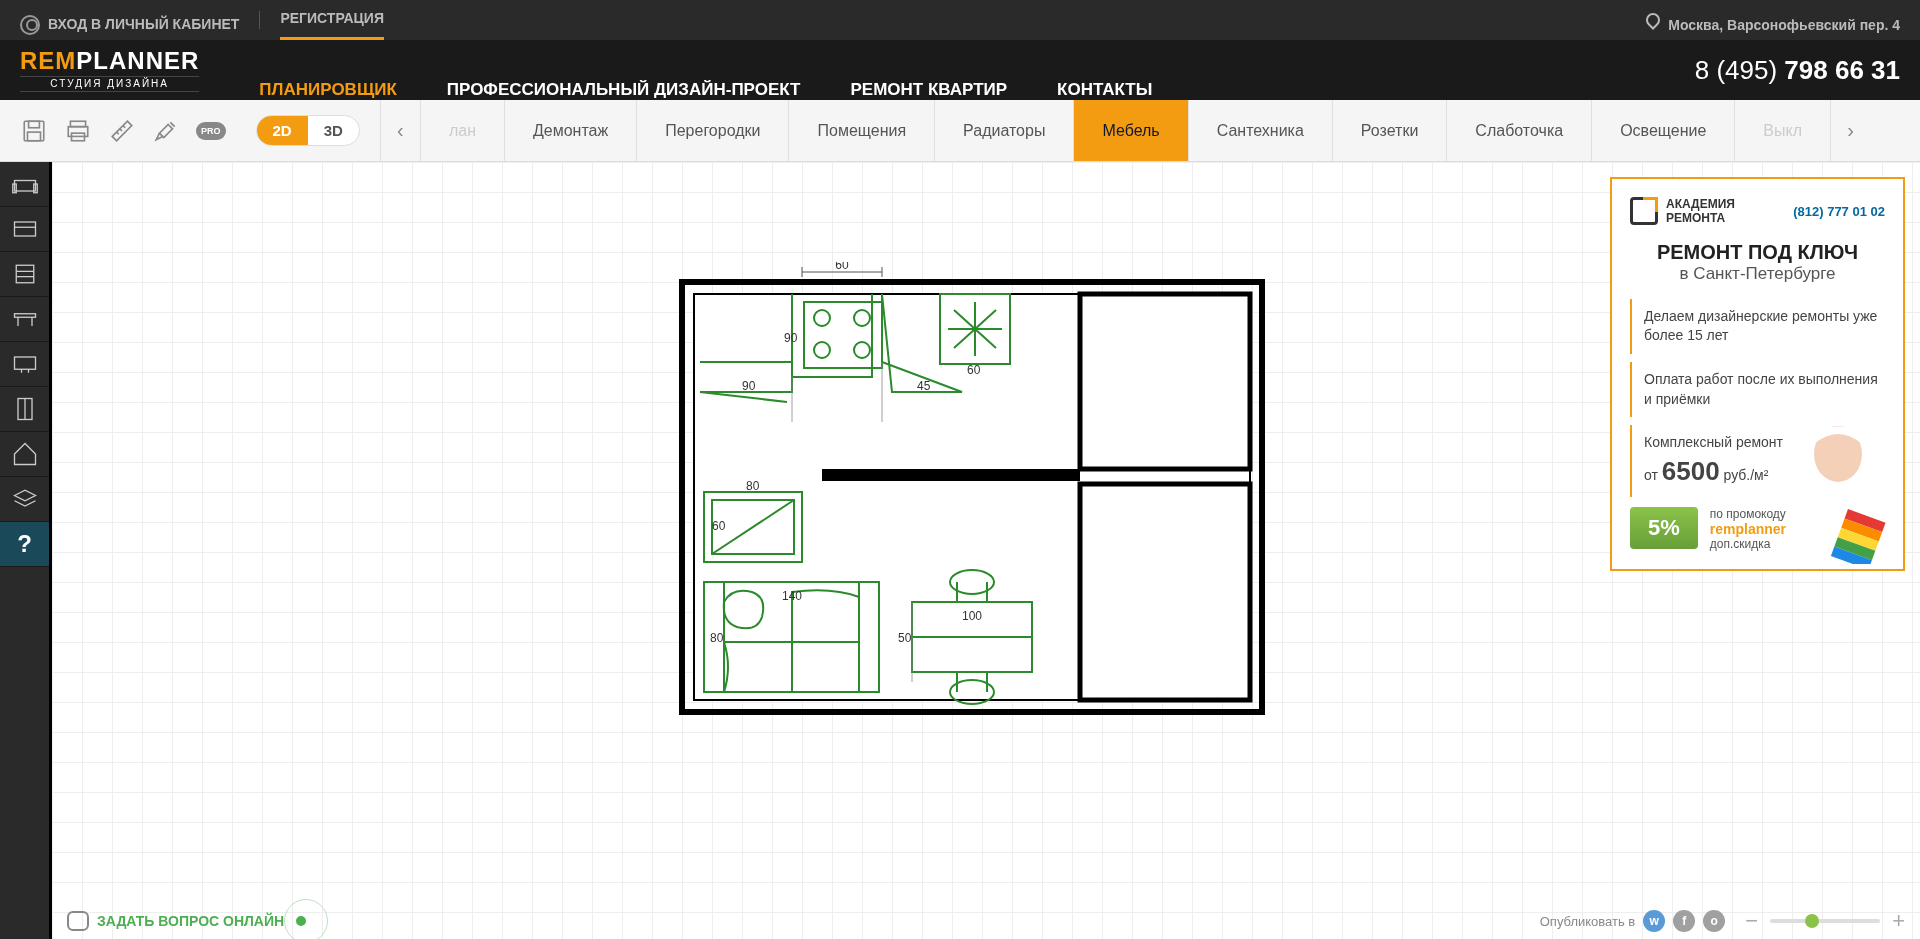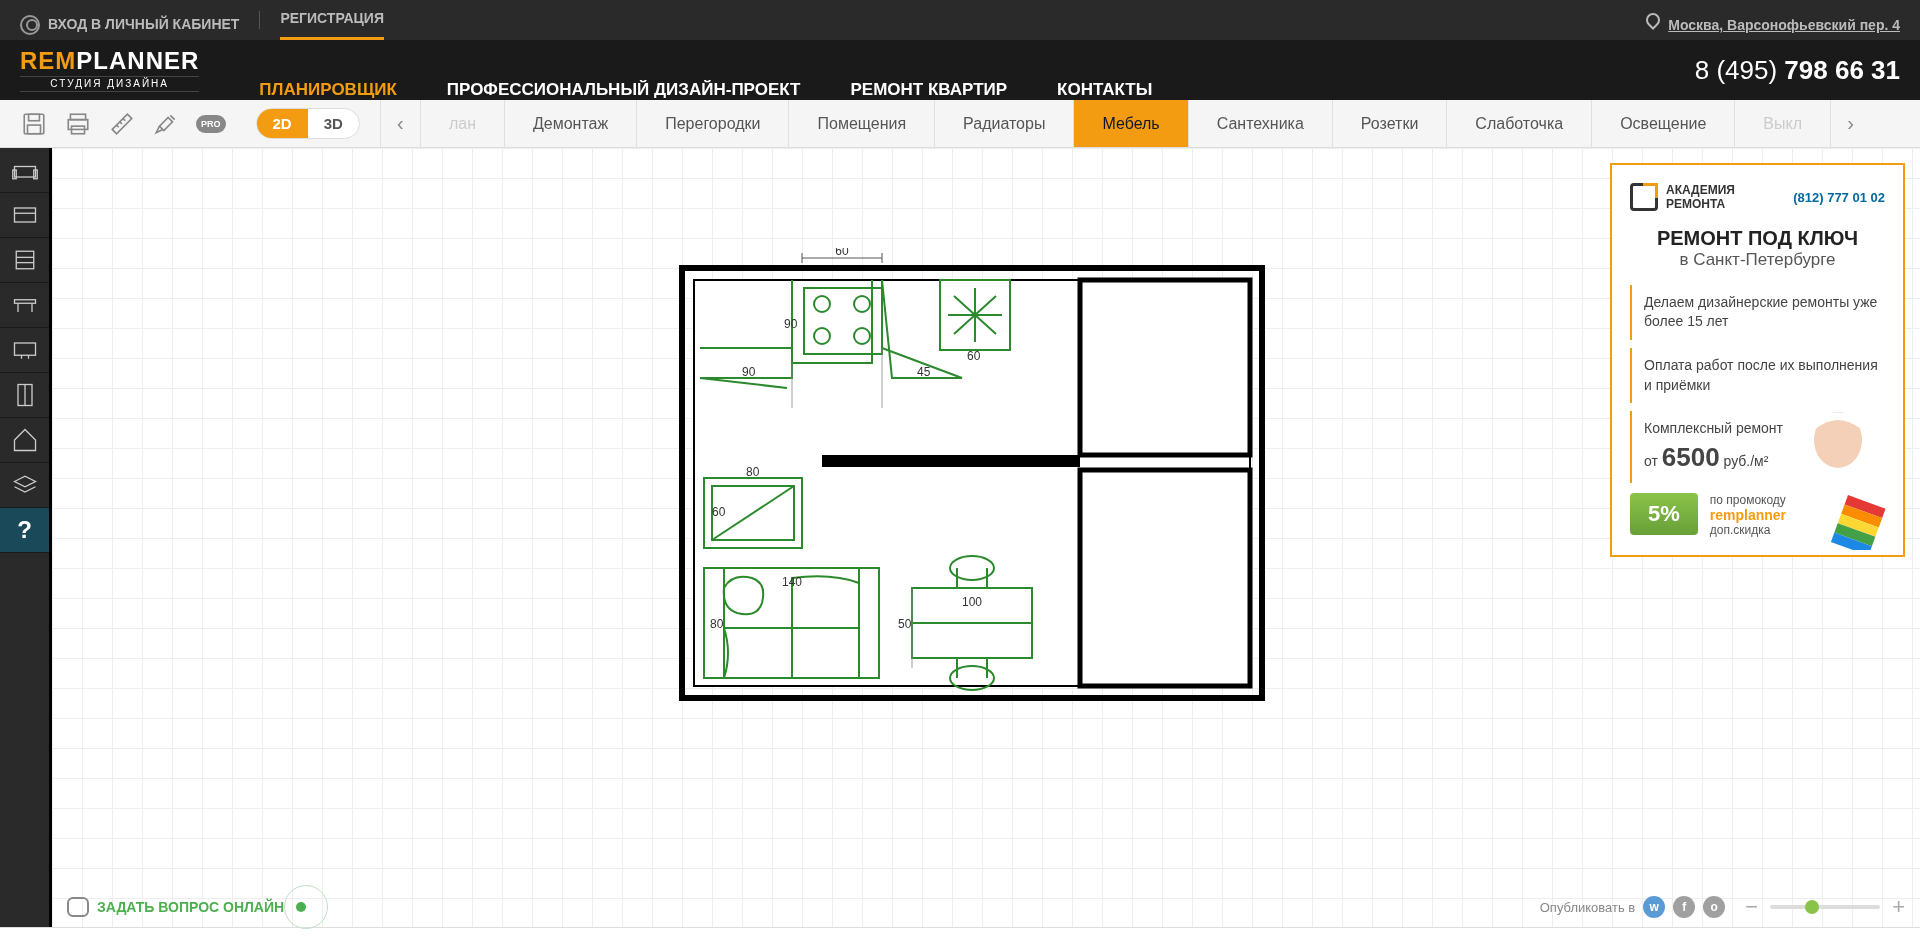--- a/index.html
+++ b/index.html
@@ -7,38 +7,38 @@
 
 
 .topbar { height: 40px; background: #2a2a2a; display: flex; align-items: center; padding: 0 20px; color: #bbb; font-size: 14px; justify-content: space-between; }
 .topbar-left { display: flex; align-items: center; gap: 20px; }
 .topbar-left .user-icon { width: 20px; height: 20px; border: 2px solid #999; border-radius: 50%; display: inline-block; margin-right: 8px; position: relative; vertical-align: middle; }
 .topbar-left .user-icon::after { content: ''; position: absolute; width: 8px; height: 8px; border: 2px solid #999; border-radius: 50%; top: 2px; left: 4px; }
 .topbar a { color: #bbb; text-decoration: none; font-weight: bold; font-size: 14px; margin-top: 9px; }
 .topbar .divider { width: 1px; height: 18px; background: #555; }
 .topbar-right { display: flex; align-items: center; gap: 8px; }
 .topbar-right .pin-icon { width: 14px; height: 14px; border: 2px solid #bbb; border-radius: 50% 50% 50% 0; transform: rotate(-45deg); display: inline-block; }
-.topbar-right a { text-decoration: underline; }
+.topbar-right a { }
 .reg-underline { border-bottom: 3px solid #f39c12; padding-bottom: 11px; }
 
 
 .mainnav { height: 60px; background: #1a1a1a; display: flex; align-items: center; padding: 0 20px; justify-content: space-between; }
 .logo { display: flex; flex-direction: column; line-height: 1; }
 .logo-text { font-size: 24px; font-weight: bold; letter-spacing: 1px; }
 .logo-text .rem { color: #f39c12; }
 .logo-text .planner { color: #fff; }
 .logo-sub { color: #fff; font-size: 10px; letter-spacing: 2px; border-top: 1px solid #444; border-bottom: 1px solid #444; padding: 2px 0; margin-top: 3px; text-align: center; }
 .mainnav-items { display: flex; gap: 50px; margin-left: 60px; }
 .mainnav-items a { color: #fff; text-decoration: none; font-weight: bold; font-size: 17px; margin-top: 40px; }
 .mainnav-items a.active { color: #f39c12; }
 .phone { color: #fff; font-size: 26px; font-weight: 300; }
 .phone b { font-weight: bold; }
 
 
-.toolbar { height: 48px; background: #f5f5f5; border-bottom: 1px solid #ddd; display: flex; align-items: center; }
+.toolbar { height: 62px; background: #f5f5f5; border-bottom: 1px solid #ddd; display: flex; align-items: center; }
 .tool-icons { display: flex; gap: 16px; padding: 0 20px; align-items: center; }
 .tool-icon { width: 28px; height: 28px; display: flex; align-items: center; justify-content: center; color: #888; cursor: pointer; }
 .tool-icon svg { width: 26px; height: 26px; }
 .pro-badge { background: #888; color: #fff; font-size: 9px; font-weight: bold; padding: 4px 5px; border-radius: 10px; }
 .view-toggle { display: flex; background: #fff; border-radius: 18px; overflow: hidden; border: 1px solid #ddd; margin-left: 10px; text-align: right; }
 .view-toggle span { padding: 6px 16px; font-size: 15px; font-weight: bold; cursor: pointer; }
 .view-toggle .active { background: #f39c12; color: #fff; }
 .view-toggle .inactive { color: #555; }
 .tabs { display: flex; flex: 1; height: 100%; margin-left: 20px; align-items: stretch; overflow: hidden; }
 .tab-arrow { width: 40px; display: flex; align-items: center; justify-content: center; color: #888; font-size: 20px; cursor: pointer; border-left: 1px solid #e0e0e0; }

